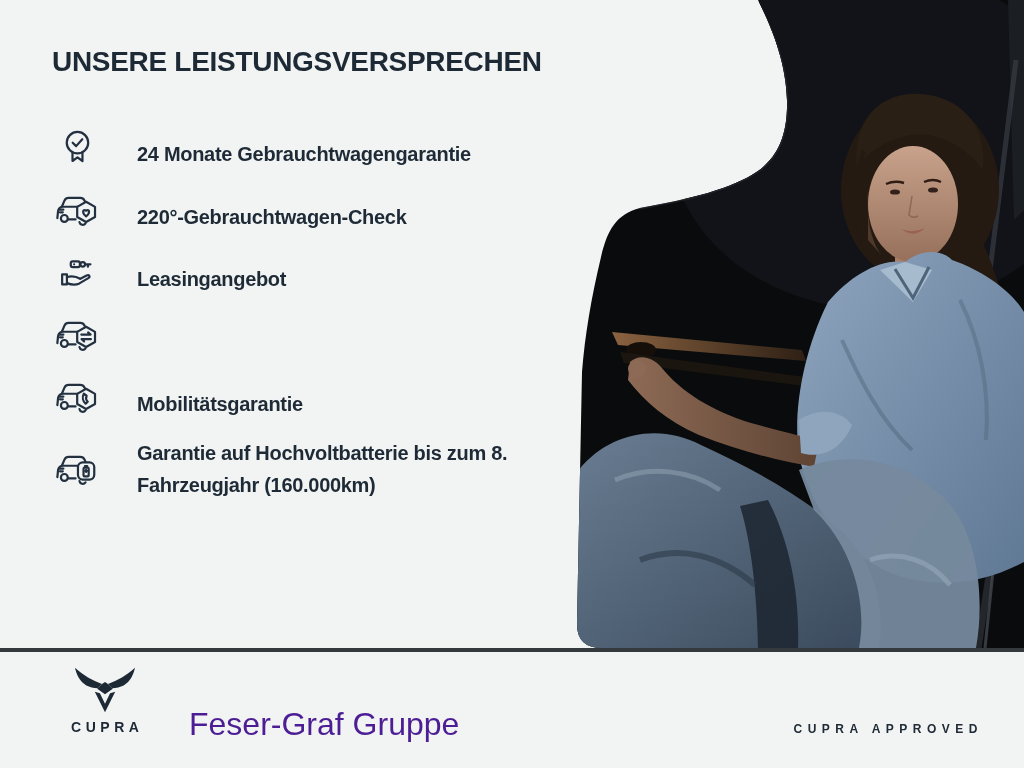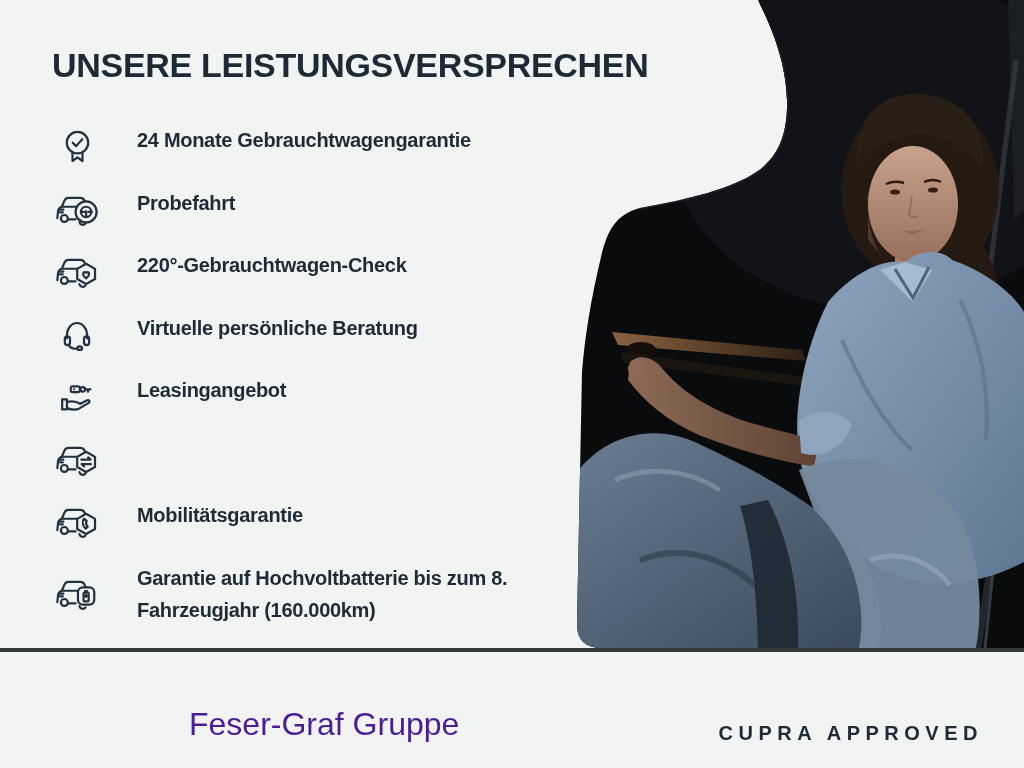--- a/index.html
+++ b/index.html
@@ -5,26 +5,26 @@
   * { margin:0; padding:0; box-sizing:border-box; }
   html,body { width:1024px; height:768px; }
   .stage {
     position:relative; width:1024px; height:768px;
     background:#f2f4f3; overflow:hidden;
     font-family:"Liberation Sans", sans-serif; color:#1e2a36;
   }
   
   .title {
     position:absolute; left:52px; top:46px;
-    font-size:34px; font-weight:800; letter-spacing:-0.3px;
+    font-size:28px; font-weight:800; letter-spacing:-0.3px;
     color:#1d2935; white-space:nowrap;
   }
   
   .services { position:absolute; left:54px; top:124px; }
-  .service-row { display:flex; align-items:flex-start; margin-bottom:16.5px; }
+  .service-row { display:flex; align-items:flex-end; margin-bottom:16.5px; }
   .service-row.two-line { align-items:flex-start;margin-top:10px; }
   .service-icon { width:46px; height:46px; flex:0 0 46px; margin-right:37px; }
   .service-row.two-line .service-icon { margin-top:9px; }
   .service-icon svg { width:46px; height:46px; display:block; }
   .service-label {
     font-size:20px; font-weight:700; letter-spacing:-0.3px;
     color:#1e2a36; line-height:32px; max-width:392px;
   }
   .ic { stroke:#223040; stroke-width:2.3; fill:none; stroke-linecap:round; stroke-linejoin:round; }
   .ic-fill { fill:#223040; stroke:none; }
@@ -43,21 +43,21 @@
   .brand-word {
     margin-top:1px; font-size:14px; font-weight:700; letter-spacing:4.5px;
     color:#1d2935; text-indent:4.5px;
   }
   .dealer {
     position:absolute; left:189px; top:56px;
     font-size:32px; font-weight:500; color:#4c1d95; line-height:1; white-space:nowrap;
   }
   .approved {
     position:absolute; right:41px; top:70px;
-    font-size:20px; font-weight:700; letter-spacing:5.5px; color:#202b37; white-space:nowrap;
+    font-size:12px; font-weight:700; letter-spacing:5.5px; color:#202b37; white-space:nowrap;
   }
 </style>
 </head>
 <body>
 
 <div class="stage">
 
   <div class="photo" role="img" aria-label="Woman with brown hair in a light blue shirt sitting inside a dark car interior">
     <svg viewBox="0 0 1024 652" preserveAspectRatio="none">
       <defs>
@@ -157,66 +157,37 @@
       <span class="service-icon">
         <svg viewBox="0 0 48 48">
           <circle class="ic" cx="24.5" cy="19.5" r="11.2"></circle>
           <path class="ic" d="M19.5,19.5 l3.6,3.6 l6.4,-7.2"></path>
           <path class="ic" d="M19.3,29.2 V38.6 l5.2,-3.7 5.2,3.7 V29.2"></path>
         </svg>
       </span>
       <span class="service-label">24 Monate Gebrauchtwagengarantie</span>
     </div>
 
-    <div class="service-row">
-      <span class="service-icon">
-        <svg viewBox="0 0 48 48">
-          <path class="ic" d="M3.5,32.5 L4.2,25.5 Q4.7,21.5 8.2,20.6 L11,14 Q12.2,11.4 15.2,11.4 L27.5,11.4 Q30.5,11.4 31.8,14 L34,19"></path>
-          <path class="ic" d="M8,20.6 L28,20.6"></path>
-          <path class="ic" d="M5.8,23.6 h4 M6.2,26.4 h3"></path>
-          <circle class="ic" cx="10.8" cy="32.8" r="3.6"></circle>
-          <path class="ic" d="M14.8,33.8 L22.5,33.8"></path>
-          <path class="ic" d="M26.5,36.6 a3.6,3.6 0 0 0 6.4,1.4"></path>
-          <circle class="ic-badge" cx="33.5" cy="26" r="11"></circle>
-          <circle class="ic" cx="33.5" cy="26" r="5.4"></circle>
-          <circle class="ic-fill" cx="33.5" cy="26" r="1.7"></circle>
-          <path class="ic" d="M28.1,26 h3.2 M36.2,26 h3.2 M33.5,28 v3.4"></path>
-        </svg>
-      </span>
-      <span class="service-label">Probefahrt</span>
-    </div>
 
     <div class="service-row">
       <span class="service-icon">
         <svg viewBox="0 0 48 48">
           <path class="ic" d="M3.5,32.5 L4.2,25.5 Q4.7,21.5 8.2,20.6 L11,14 Q12.2,11.4 15.2,11.4 L27.5,11.4 Q30.5,11.4 31.8,14 L34,19"></path>
           <path class="ic" d="M8,20.6 L28,20.6"></path>
           <path class="ic" d="M5.8,23.6 h4 M6.2,26.4 h3"></path>
           <circle class="ic" cx="10.8" cy="32.8" r="3.6"></circle>
           <path class="ic" d="M14.8,33.8 L22.5,33.8"></path>
           <path class="ic" d="M26.5,36.6 a3.6,3.6 0 0 0 6.4,1.4"></path>
           <path class="ic-badge" d="M33.5,15.4 L42.8,20.7 V31.3 L33.5,36.6 L24.2,31.3 V20.7 Z"></path>
           <path class="ic" d="M33.5,30.6 C29.2,27.4 29.6,22.6 33.5,24.7 C37.4,22.6 37.8,27.4 33.5,30.6 Z"></path>
         </svg>
       </span>
       <span class="service-label">220°-Gebrauchtwagen-Check</span>
     </div>
 
-    <div class="service-row">
-      <span class="service-icon">
-        <svg viewBox="0 0 48 48">
-          <path class="ic" d="M13.5,27.5 C12.5,16.5 19,11.5 24,11.5 C29,11.5 35.5,16.5 34.5,27.5"></path>
-          <rect class="ic" x="11.3" y="25.5" width="5.4" height="9" rx="2.7"></rect>
-          <rect class="ic" x="31.3" y="25.5" width="5.4" height="9" rx="2.7"></rect>
-          <path class="ic" d="M15.5,34.5 C17,37.6 20.5,38.8 24.2,38.1"></path>
-          <ellipse class="ic" cx="26.8" cy="37.7" rx="2.5" ry="1.9"></ellipse>
-        </svg>
-      </span>
-      <span class="service-label">Virtuelle persönliche Beratung</span>
-    </div>
 
     <div class="service-row">
       <span class="service-icon">
         <svg viewBox="0 0 48 48">
           <rect class="ic" x="17.5" y="13" width="9.5" height="6" rx="2"></rect>
           <circle class="ic-fill" cx="21" cy="16" r="1.1"></circle>
           <circle class="ic" cx="30" cy="16" r="2.4"></circle>
           <path class="ic" d="M32.4,16 h5.6 M35.4,16 v2.4"></path>
           <rect class="ic" x="8.5" y="26.5" width="5" height="10.5"></rect>
           <path class="ic" d="M13.5,29.2 C18.5,27.9 23.5,28.7 27.3,31"></path>
@@ -272,17 +243,28 @@
           <path class="ic" d="M33.5,25 v2 M32.5,26 h2" stroke-width="1.6"></path>
         </svg>
       </span>
       <span class="service-label">Garantie auf Hochvoltbatterie bis zum 8. Fahrzeugjahr (160.000km)</span>
     </div>
 
   </div>
 
   <div class="footer-divider"></div>
   <div class="footer">
+    <div class="brand">
+      <svg viewBox="0 0 100 74">
+        <g fill="#1d2935">
+          <path d="M0,0 C14,13 29,21 45,27 L38,34 C24,34 12,27 6,16 C3,11 1,5 0,0 Z"></path>
+          <path d="M100,0 C86,13 71,21 55,27 L62,34 C76,34 88,27 94,16 C97,11 99,5 100,0 Z"></path>
+          <path d="M45,27 L50,23.5 L55,27 L63,35 L50,44 L37,35 Z"></path>
+          <path d="M33,40 L50,74 L67,40 L58.5,42.5 L50,60 L41.5,42.5 Z"></path>
+        </g>
+      </svg>
+      <div class="brand-word">CUPRA</div>
+    </div>
     <div class="dealer">Feser-Graf Gruppe</div>
     <div class="approved">CUPRA APPROVED</div>
   </div>
 
 </div>
 
 </body></html>

